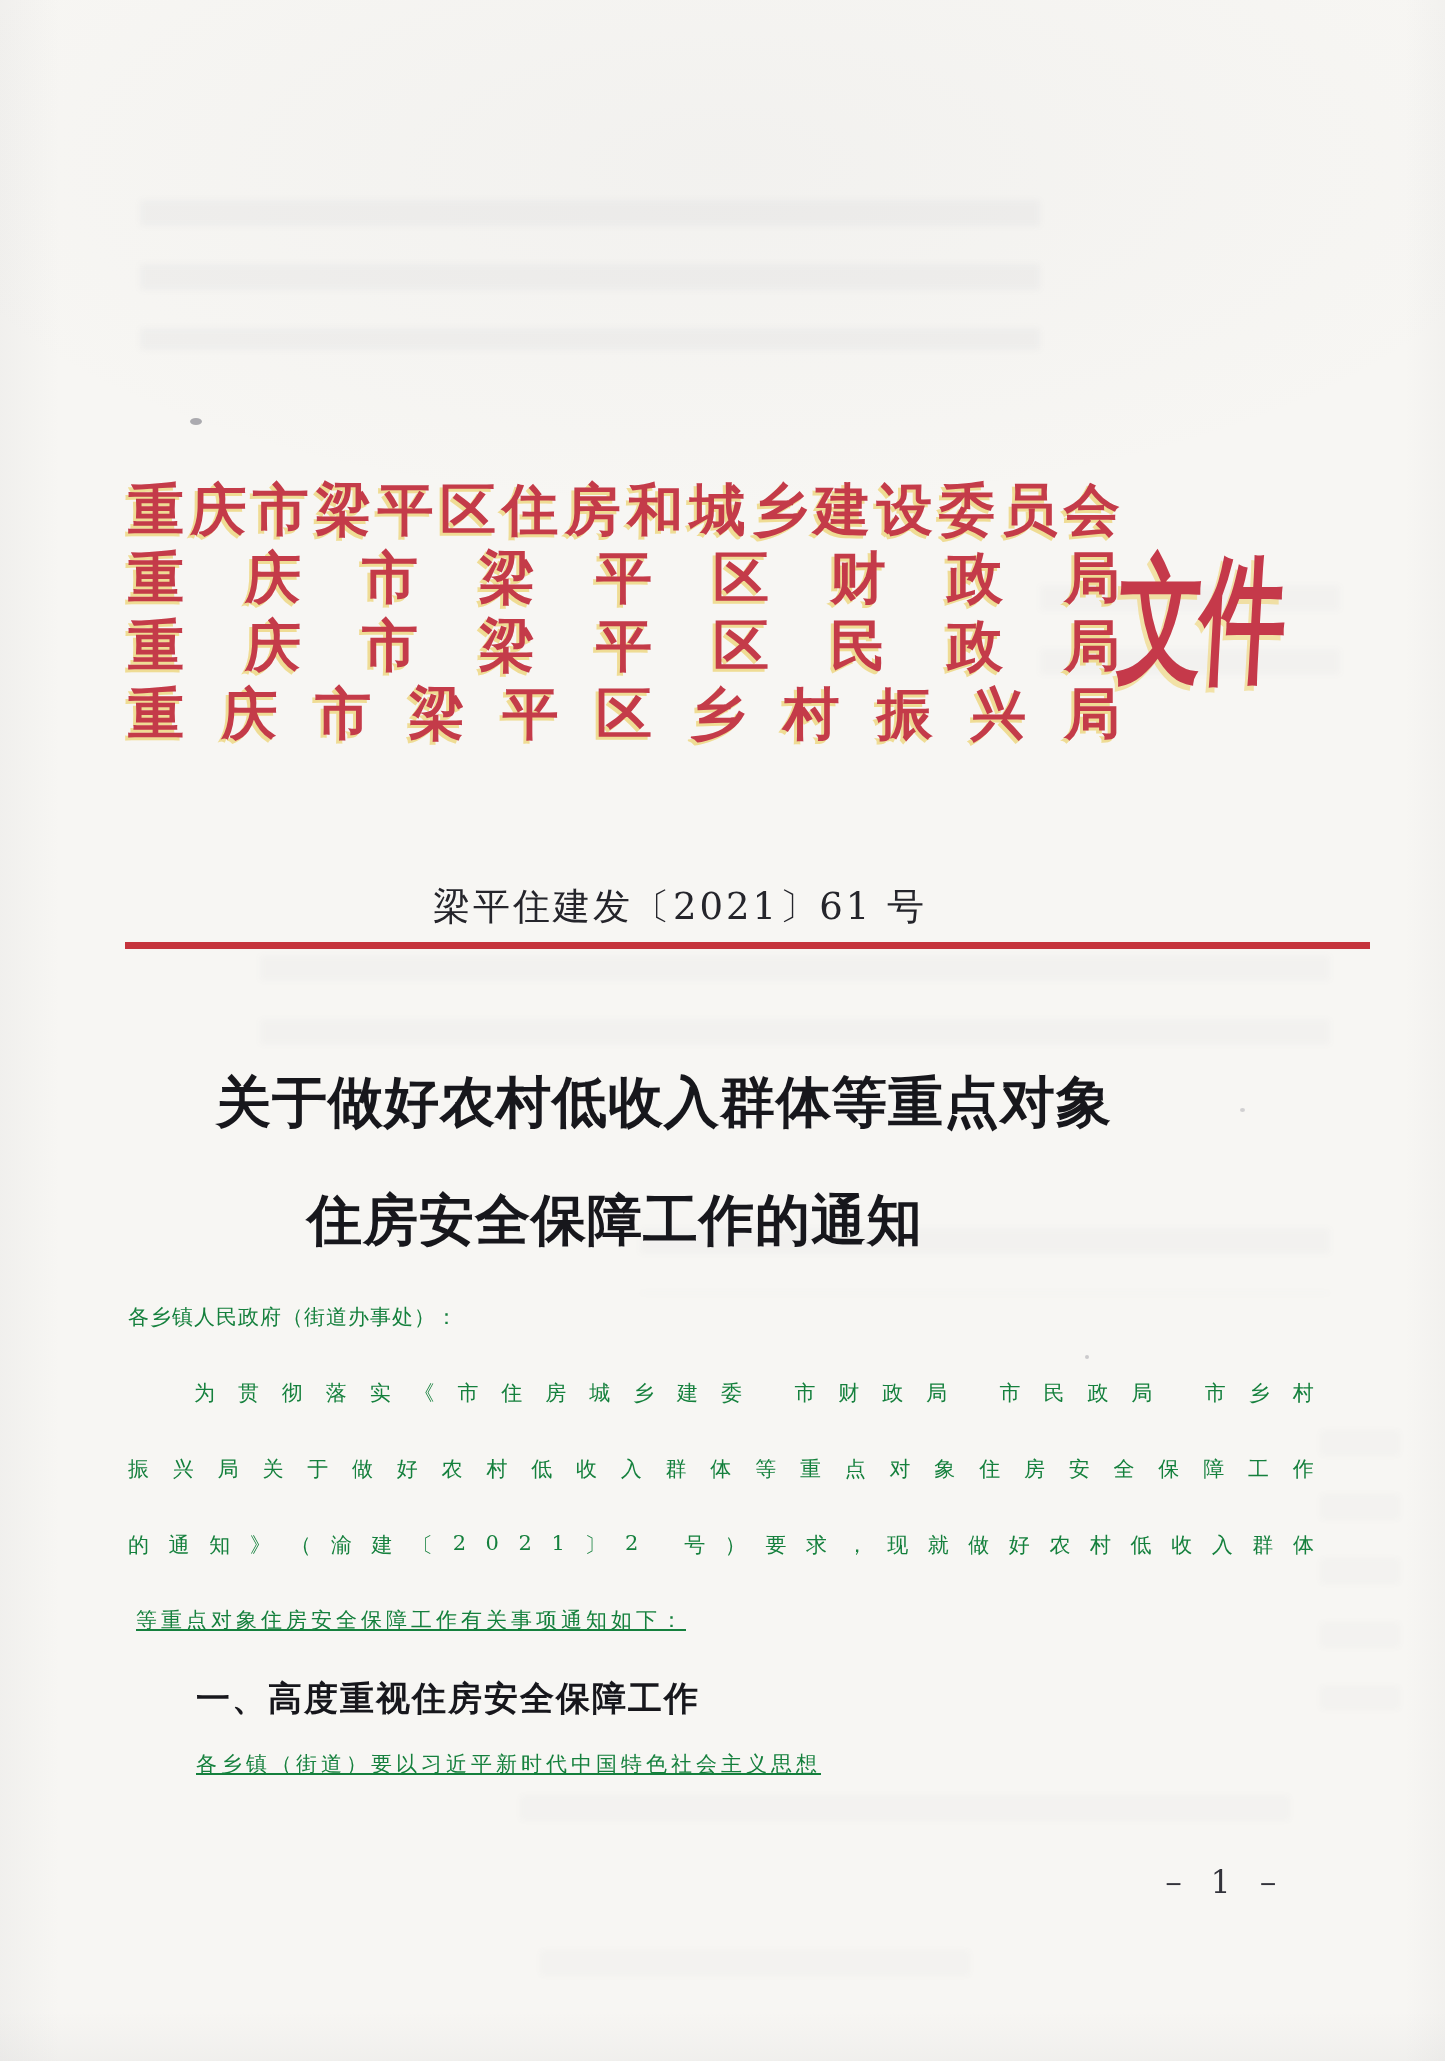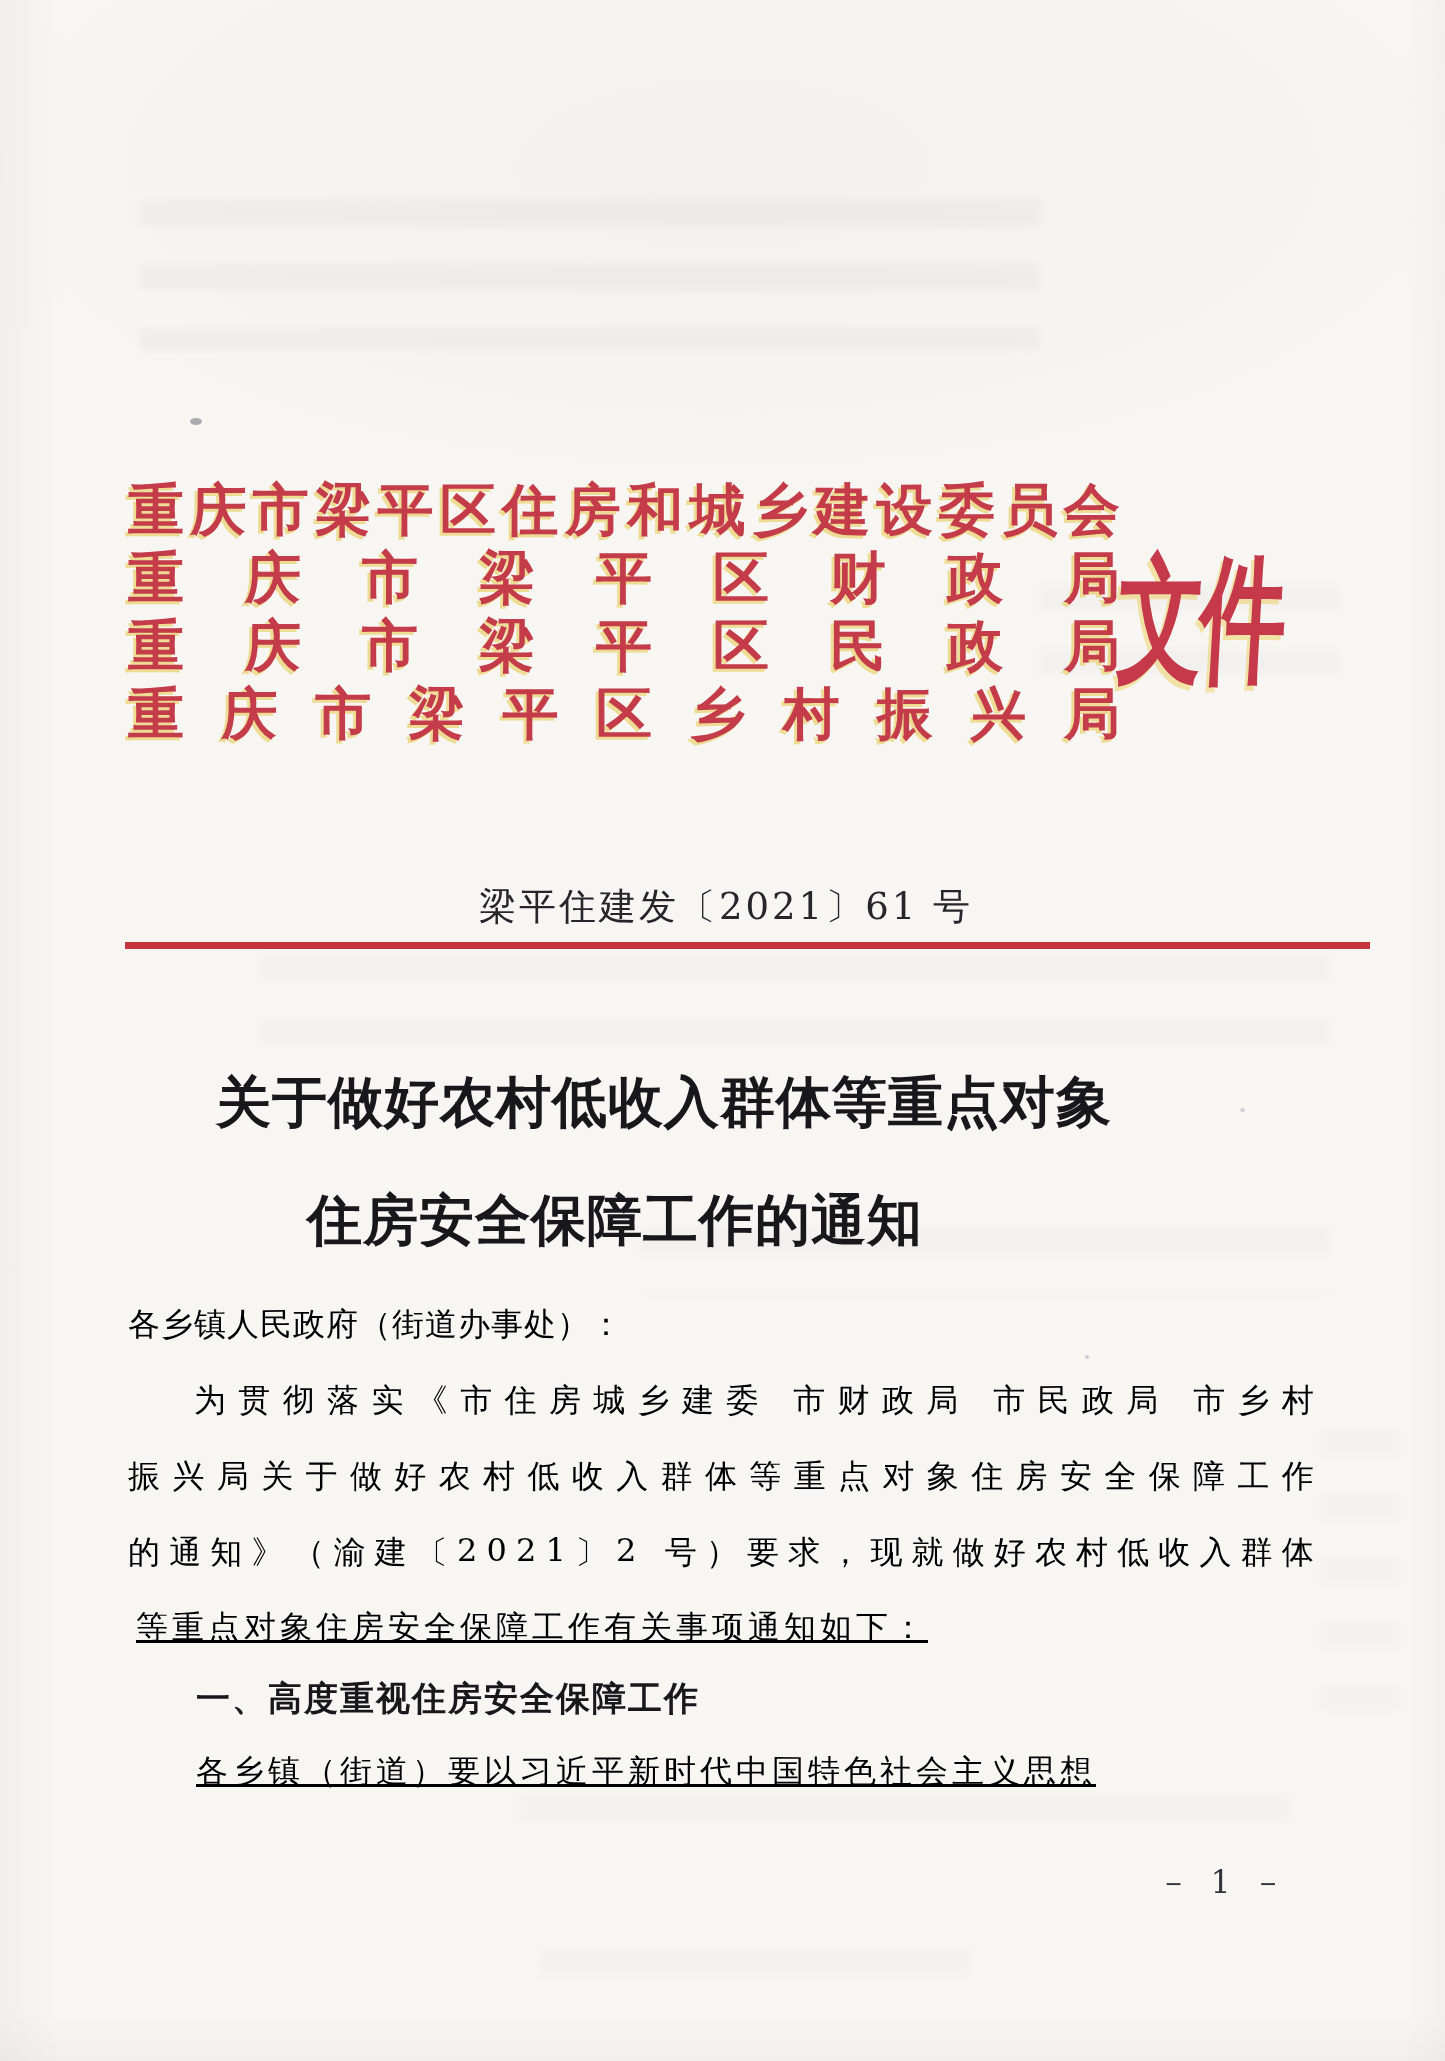--- a/index.html
+++ b/index.html
@@ -41,36 +41,36 @@
   .doc-type{
     position:absolute;left:1122px;top:550px;
     color:#c5394a;font-weight:bold;
     font-size:86px;line-height:86px;letter-spacing:-4px;
     transform:scaleY(1.6) skewX(-5deg);transform-origin:top left;
     text-shadow:-3px 3px 0 rgba(238,205,90,0.5);
     white-space:nowrap;
   }
   .doc-number{
     position:absolute;left:433px;top:882px;
-    font-size:37px;color:#25252b;letter-spacing:3px;white-space:nowrap;margin-left:46px;
+    font-size:37px;color:#25252b;letter-spacing:3px;white-space:nowrap;
   }
   .red-rule{
     position:absolute;left:125px;top:942px;width:1245px;height:7px;
     background:#c5343c;
   }
 
   .title-l1,.title-l2{
     position:absolute;font-weight:bold;color:#17171c;
     font-size:55px;letter-spacing:1px;white-space:nowrap;
   }
   .title-l1{left:216px;top:1066px;}
   .title-l2{left:307px;top:1184px;}
 
   .body-line{
-    position:absolute;font-size:32px;color:#000000;
+    position:absolute;font-size:21px;color:#15803d;
     white-space:pre;letter-spacing:1px;
   }
   .justify{
     display:flex;justify-content:space-between;letter-spacing:0;
   }
   .justify span{white-space:pre;}
   .heading-bold{
     position:absolute;font-family:"DejaVu Sans","Liberation Sans",sans-serif;
     font-weight:bold;font-size:34px;color:#17171c;white-space:pre;letter-spacing:2px;
   }

